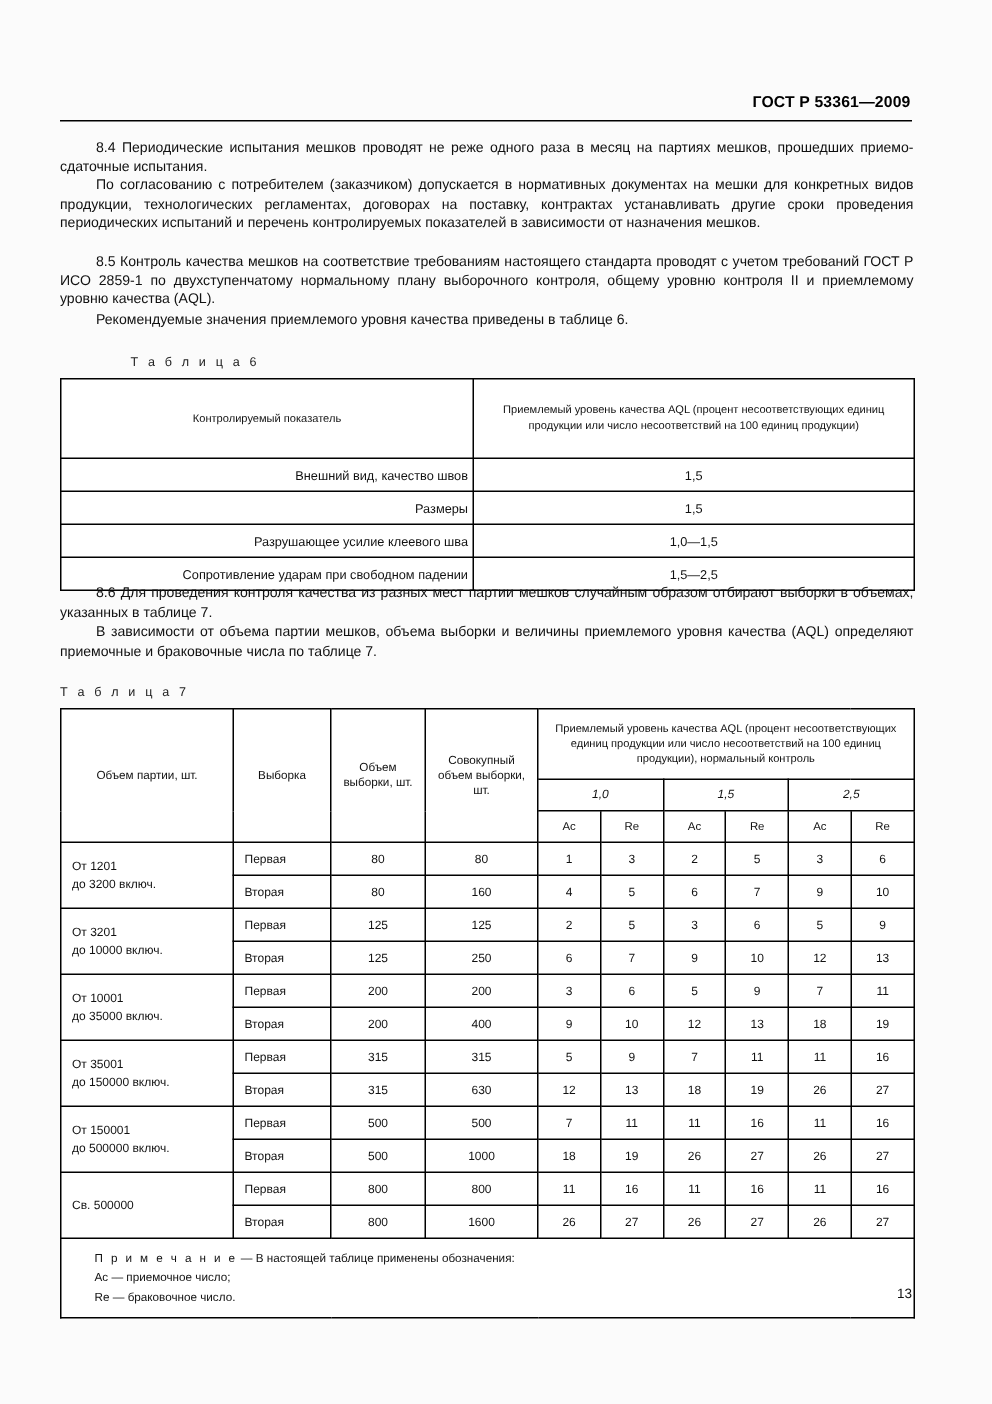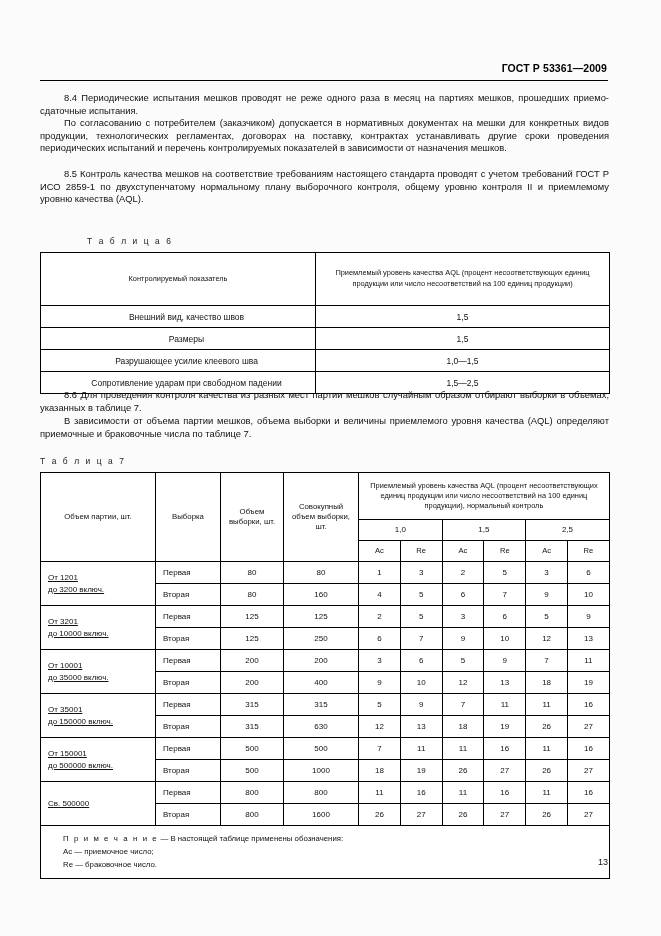--- a/index.html
+++ b/index.html
@@ -101,21 +101,21 @@
     left: 40px;
     width: 569px;
   }
   #table6 th.t6-head {
     height: 48px;
     font-size: 7.4px;
     line-height: 10.6px;
     border-bottom-width: 1.6px;
   }
   #table6 td.t6-name {
-    text-align: center;
+    text-align: right;
     padding-left: 20px;
     height: 17px;
     font-size: 8.5px;
   }
   #table6 td.t6-val {
     height: 17px;
     font-size: 8.5px;
   }
   #table6 tr:last-child td { border-bottom-width: 1.6px; margin-left: 27px; }
 
@@ -129,36 +129,36 @@
     font-size: 7.4px;
     line-height: 10.2px;
   }
   #table7 .aql-title {
     height: 40px;
     padding: 3px 6px;
   }
   #table7 .lvl {
     height: 16px;
     font-size: 8px;
+    font-style: italic;
   }
   #table7 .acre {
     height: 16px;
     font-size: 7.6px;
     border-bottom-width: 1.6px;
   }
   #table7 .stub-head {
     font-size: 7.8px;
     border-bottom-width: 1.6px;
   }
   #table7 td.lot {
     text-align: left;
     padding-left: 7px;
     font-size: 8px;
     line-height: 11.5px;
-    text-decoration: underline;
   }
   #table7 td.sample {
     text-align: left;
     padding-left: 7px;
     font-size: 8px;
   }
   #table7 td.num {
     font-size: 8px;
     height: 17px;
   }
@@ -194,20 +194,23 @@
 
   <div class="body-block" id="para-84">
     <p>8.4  Периодические испытания мешков проводят не реже одного раза в месяц на партиях мешков, прошедших приемо-сдаточные испытания.</p>
     <p>По согласованию с потребителем (заказчиком) допускается в нормативных документах на мешки для конкретных видов продукции, технологических регламентах, договорах на поставку, контрактах устанавливать другие сроки проведения периодических испытаний и перечень контролируемых показателей в зависимости от назначения мешков.</p>
   </div>
 
   <div class="body-block" id="para-85">
     <p>8.5  Контроль качества мешков на соответствие требованиям настоящего стандарта проводят с учетом требований ГОСТ Р ИСО 2859-1 по двухступенчатому нормальному плану выборочного контроля, общему уровню контроля II и приемлемому уровню качества (AQL).</p>
   </div>
 
+  <div class="body-block" id="para-rec">
+    <p>Рекомендуемые значения приемлемого уровня качества приведены в таблице 6.</p>
+  </div>
 
   <div class="table-caption" id="caption-t6">Т а б л и ц а  6</div>
 
   <table class="gost" id="table6">
     <colgroup>
       <col style="width:275px">
       <col style="width:294px">
     </colgroup>
     <thead>
       <tr class="outer-top">

